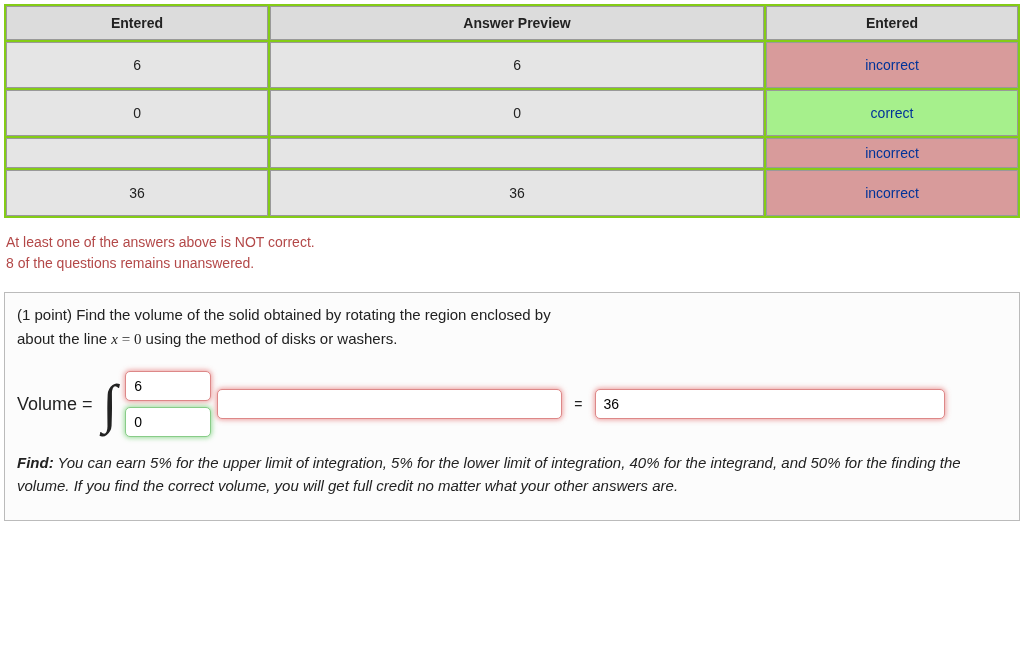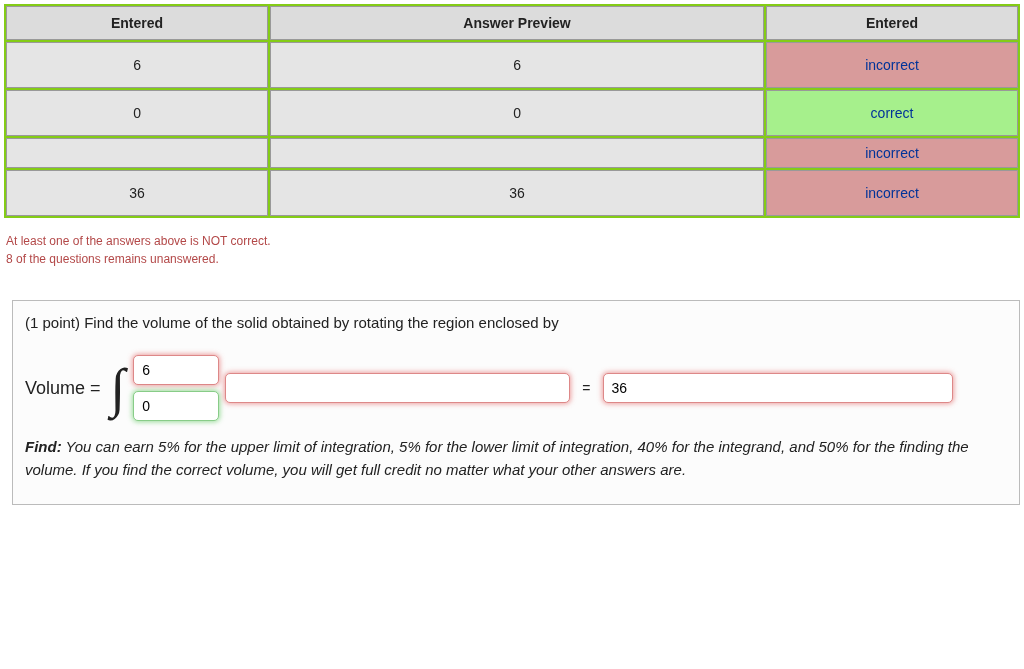--- a/index.html
+++ b/index.html
@@ -34,32 +34,31 @@
   .result-cell {
     font-weight: 500;
     color: #003399;
     font-size: 14px;
   }
   .result-incorrect { background: #d89b9b !important; }
   .result-correct   { background: #a6f08c !important; }
   .thin td { padding: 6px 6px; }
 
   .messages {
-    margin: 14px 0 32px 2px;
-    font-size: 12px;
+    margin: 14px 0 18px 2px;
+    font-size: 14px;
     color: #b34848;
     line-height: 1.5;
   }
   .messages div { color: #b34848; }
 
   .problem-box {
     border: 1px solid #bbb;
     background: #fcfcfc;
     padding: 10px 12px 22px 12px;
-    margin-left: 8px;
   }
   .problem-text {
     font-size: 15px;
     line-height: 1.6;
   }
   .math-line {
     text-align: center;
     font-family: "Times New Roman", serif;
     font-style: italic;
     font-size: 17px;
@@ -163,20 +162,23 @@
 
 <div class="messages">
   <div>At least one of the answers above is NOT correct.</div>
   <div>8 of the questions remains unanswered.</div>
 </div>
 
 <div class="problem-box">
   <div class="problem-text">(1 point) Find the volume of the solid obtained by rotating the region enclosed by</div>
 
 
+  <div class="problem-text">
+    <span>about the line </span><span class="serif-i">x</span><span class="serif-i" style="font-style:normal"> = 0</span><span> using the method of disks or washers.</span>
+  </div>
 
   <div class="volume-row">
     <span class="vol-label">Volume =</span>
     <span class="integral-sign">∫</span>
     <span class="limits">
       <input class="ans-input w-small glow-red" value="6" style="">
       <input class="ans-input w-small glow-green" value="0" style="">
     </span>
     <input class="ans-input w-mid glow-red" value="" style="">
     <span class="eq-sign">=</span>

